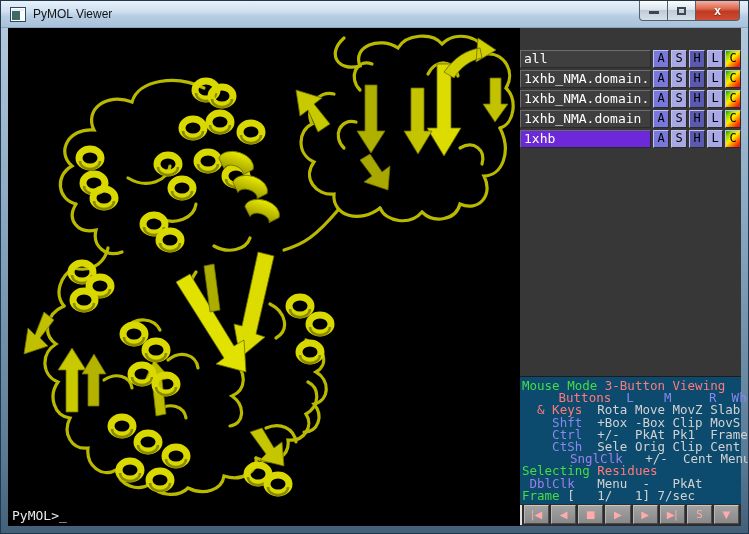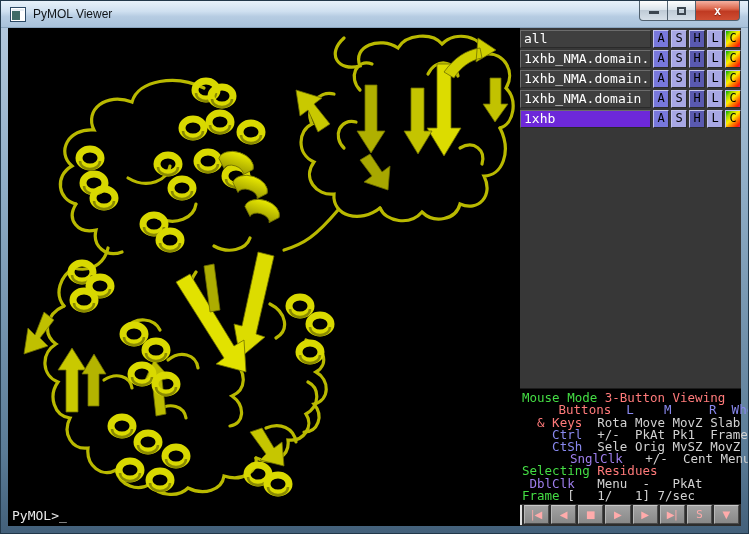--- a/index.html
+++ b/index.html
@@ -26,32 +26,32 @@
   .glyph-max{ position:absolute; left:9px; top:6px; width:9px; height:8px; border:2px solid #3c4650; background:transparent;}
   .glyph-x{ position:absolute; width:100%; text-align:center; top:3px; color:#fff; font-weight:bold; font-size:12px;
     text-shadow:0 1px 1px #7a2012; font-family:"Liberation Sans",sans-serif;}
   .content{ position:absolute; top:27px; left:7px; width:733px; height:498px; display:flex; }
   
   .viewport{ position:relative; width:512px; height:100%; background:#000; overflow:hidden; }
   .prompt{ position:absolute; left:4px; bottom:3px; font-family:"DejaVu Sans Mono",monospace;
     font-size:13px; color:#e8e8e8; letter-spacing:0; }
   
   .sidebar{ width:221px; height:100%; background:#373737; display:flex; flex-direction:column; }
-  .object-list{ padding-top:2px; }
+  .object-list{ padding-top:2px;margin-top:20px; }
   .obj-row{ display:flex; height:18px; margin-bottom:2px; }
   .obj-name{ flex:1; background:#3f3f3f; border:1px solid #2a2a2a; border-top-color:#6c6c6c; border-left-color:#6c6c6c;
     color:#fff; font-family:"DejaVu Sans Mono",monospace; font-size:13px; line-height:16px; padding-left:3px;
     white-space:pre; overflow:hidden; }
   .obj-row.selected .obj-name{ background:#6d28d9; }
   .obj-btn{ width:16px; margin-left:2px; border:1px solid #2a2a2a; border-top-color:#c2c2ee; border-left-color:#c2c2ee;
     color:#000; font-family:"DejaVu Sans Mono",monospace; font-size:12px; line-height:15px; text-align:center; cursor:default;}
   .b-A{ background:#7878dc; } .b-S{ background:#a8a8e4; } .b-H{ background:#5a5ab0; } .b-L{ background:#a8a8e4; }
   .b-C{ background:linear-gradient(135deg,#00aa00 0%,#a0d800 22%,#ffee00 45%,#ff8800 65%,#ff2200 88%,#cc2288 100%); }
   .spacer{ flex:1; background:#373737; }
-  .mouse-panel{ background:#000000; border-top:1px solid #1c1c1c; padding:3px 0 2px 2px; }
+  .mouse-panel{ background:#0c4a6e; border-top:1px solid #1c1c1c; padding:3px 0 2px 2px; }
   .m-line{ font-family:"DejaVu Sans Mono",monospace; font-size:12.5px; line-height:12.2px; white-space:pre; }
   .frame-controls{ height:22px; display:flex; align-items:center; background:#2d2d2d; padding:1px 1px 2px 0; }
   .frame-divider{ width:2px; height:20px; background:#e0e0e0; margin-right:1px; }
   .frame-btn{ flex:1; height:19px; margin:0 1px; background:linear-gradient(180deg,#a2a2a2,#898989);
     border:1px solid #4a4a4a; border-top-color:#c8c8c8; border-left-color:#b8b8b8;
     color:#ffabab; font-family:"DejaVu Sans",sans-serif; font-size:10px; line-height:17px; text-align:center;
     white-space:pre; cursor:default; }
 </style>
 </head>
 <body>
@@ -208,22 +208,23 @@
             <div class="obj-btn b-H">H</div>
             <div class="obj-btn b-L">L</div>
             <div class="obj-btn b-C">C</div>
           </div>
         </div>
       <div class="spacer"></div>
       <div class="mouse-panel">
           <div class="m-line"><span style="color: rgb(68, 221, 68);">Mouse Mode </span><span style="color: rgb(255, 122, 122);">3-Button Viewing</span></div>
           <div class="m-line"><span style="color: rgb(255, 122, 122); margin-left: 29px;"> Buttons </span><span style="color: rgb(136, 136, 238);"> L    M     R  Wheel</span></div>
           <div class="m-line"><span style="color: rgb(255, 122, 122);">  &amp; Keys </span><span style="color: rgb(210, 210, 210);"> Rota Move MovZ Slab</span></div>
+          <div class="m-line"><span style="color: rgb(136, 136, 238);">    Shft </span><span style="color: rgb(210, 210, 210);"> +Box -Box Clip MovS</span></div>
           <div class="m-line"><span style="color: rgb(136, 136, 238);">    Ctrl </span><span style="color: rgb(210, 210, 210);"> +/-  PkAt Pk1  Frame</span></div>
-          <div class="m-line"><span style="color: rgb(136, 136, 238);">    CtSh </span><span style="color: rgb(210, 210, 210);"> Sele Orig MvSZ MovZ</span></div>
+          <div class="m-line"><span style="color: rgb(136, 136, 238);">    CtSh </span><span style="color: rgb(210, 210, 210);"> Sele Orig Clip Cent</span></div>
           <div class="m-line"><span style="color: rgb(159, 127, 238); margin-left: 48px;">SnglClk </span><span style="color: rgb(210, 210, 210);">  +/-  Cent Menu</span></div>
           <div class="m-line"><span style="color: rgb(68, 221, 68);">Selecting </span><span style="color: rgb(255, 122, 122);">Residues</span></div>
           <div class="m-line"><span style="color: rgb(159, 127, 238);"> DblClk </span><span style="color: rgb(210, 210, 210);">  Menu  -   PkAt</span></div>
           <div class="m-line"><span style="color: rgb(68, 221, 68);">Frame </span><span style="color: rgb(210, 210, 210); text-align: right;">[   1/   1] 7/sec</span></div>
         </div>
       <div class="frame-controls">
         <div class="frame-divider"></div>
       <div class="frame-btn">|◀</div>
           <div class="frame-btn">◀</div>
           <div class="frame-btn">■</div>

